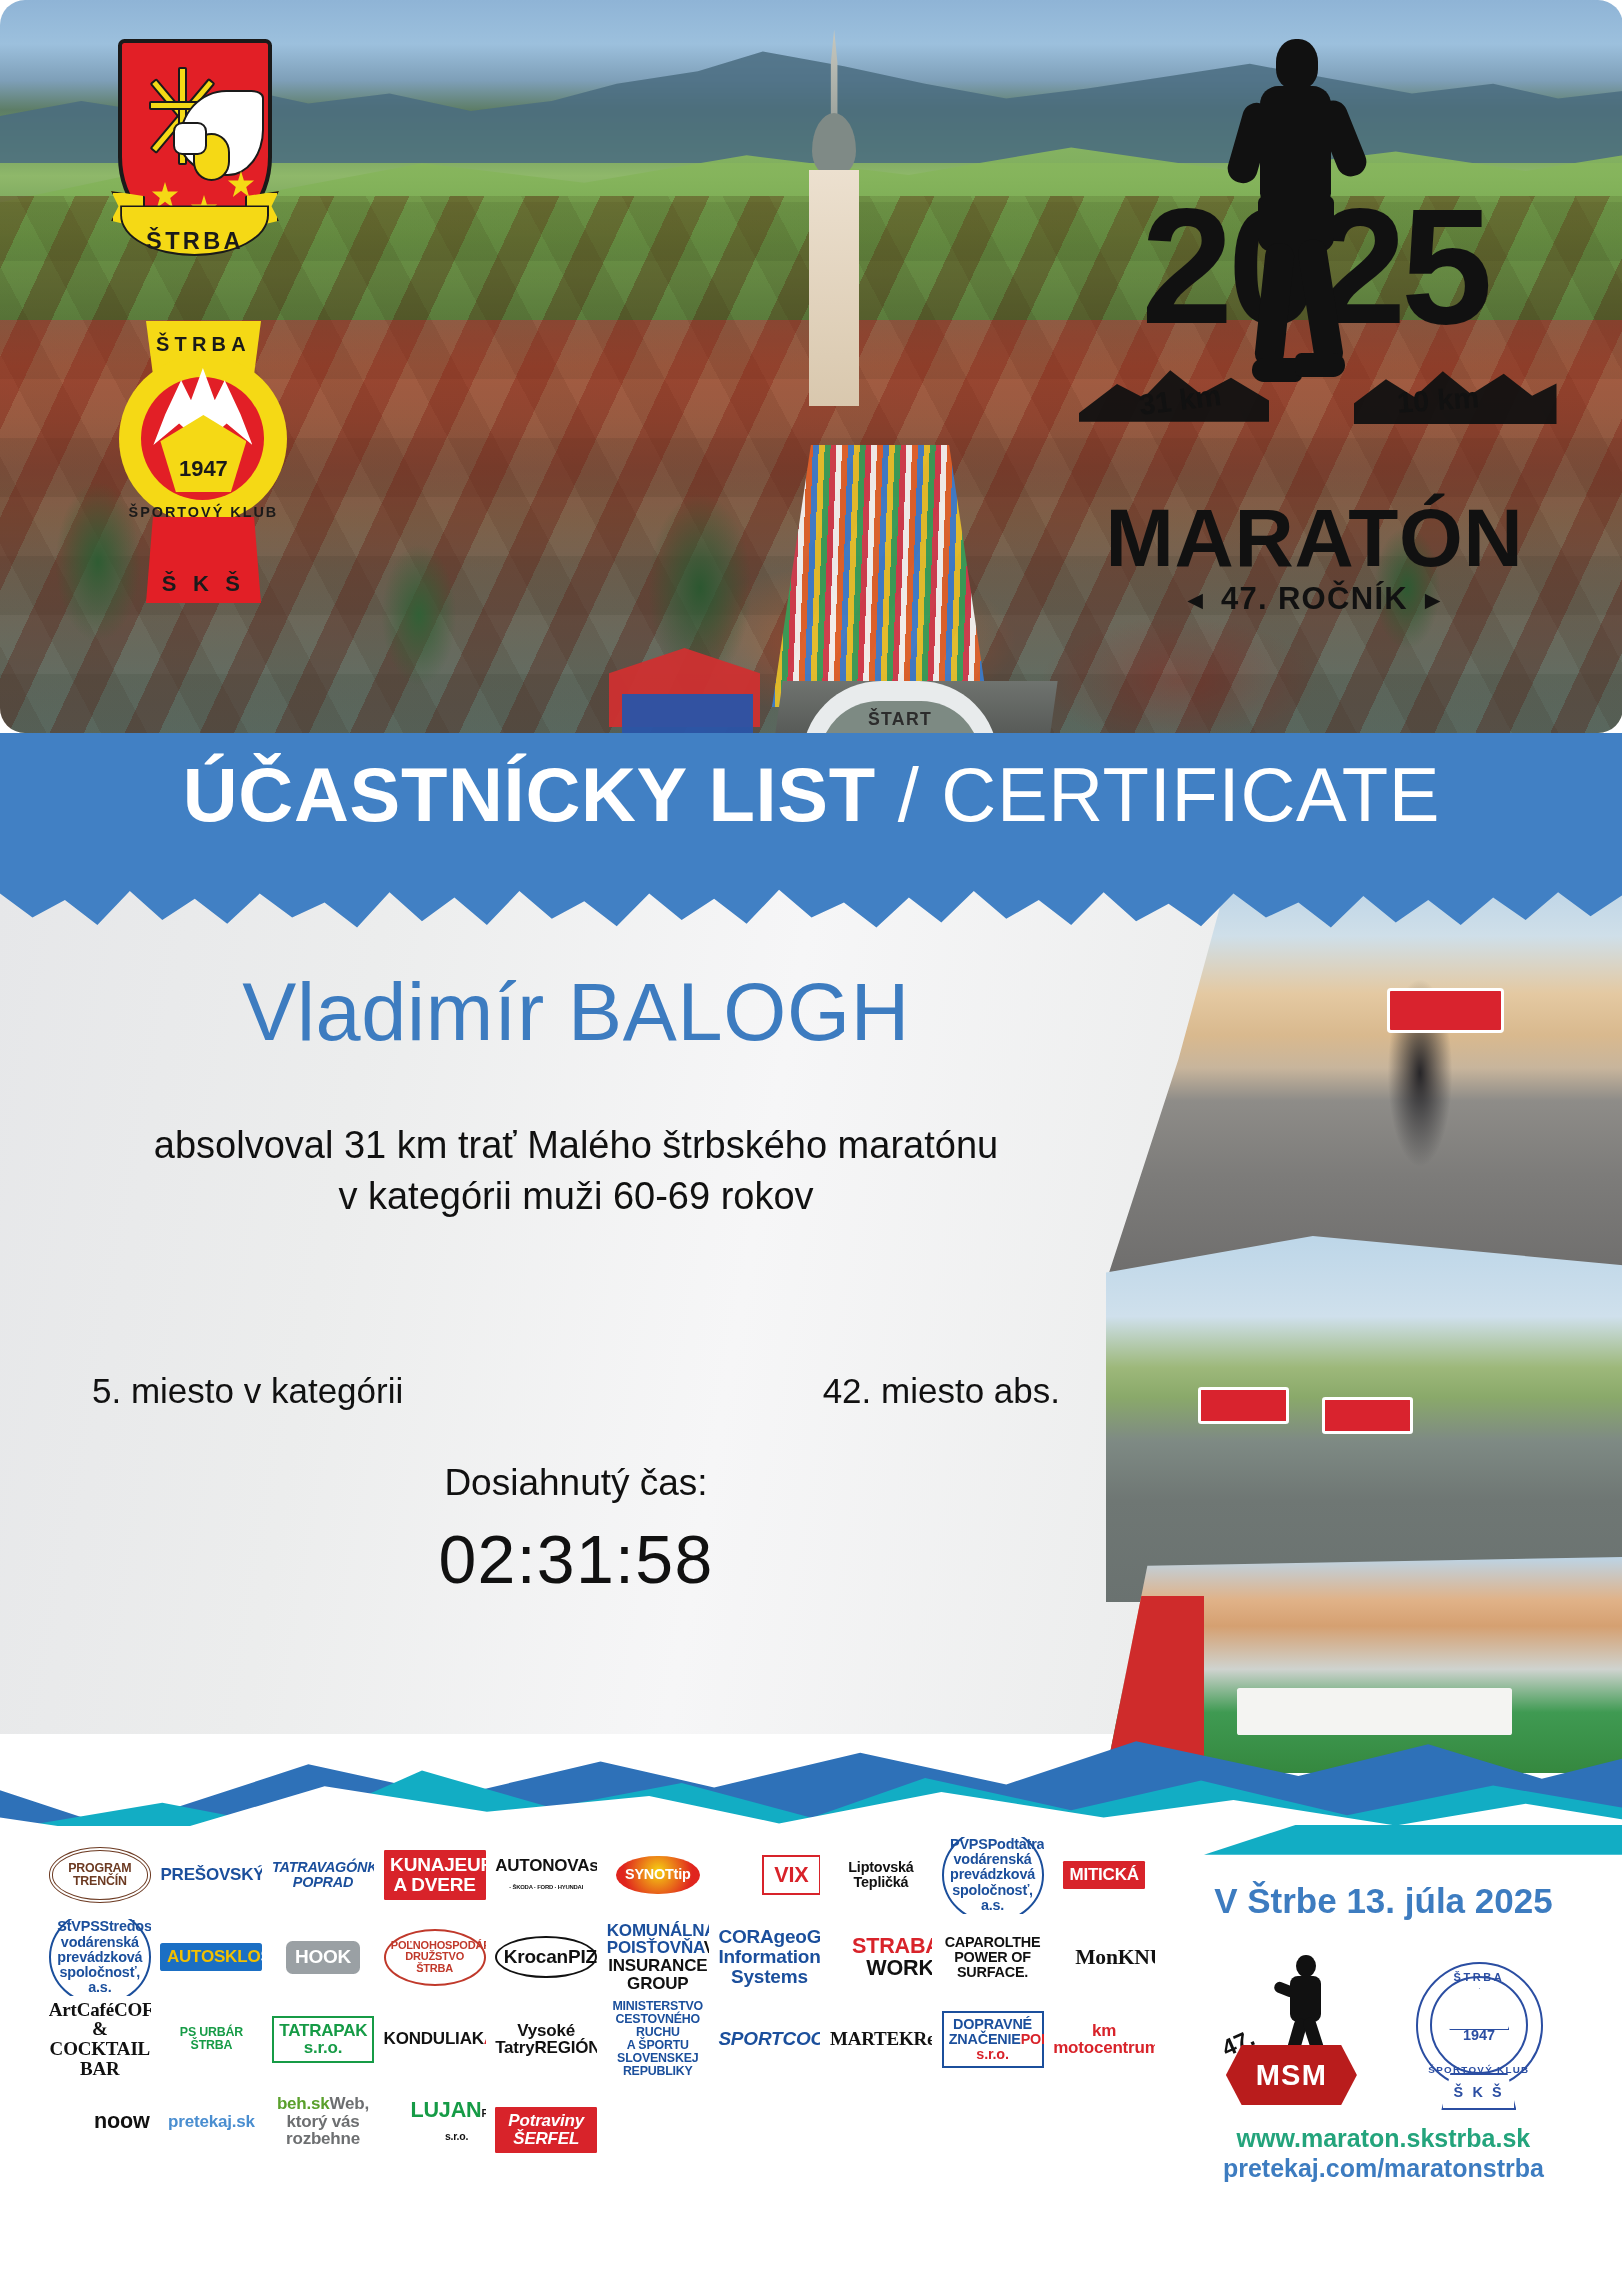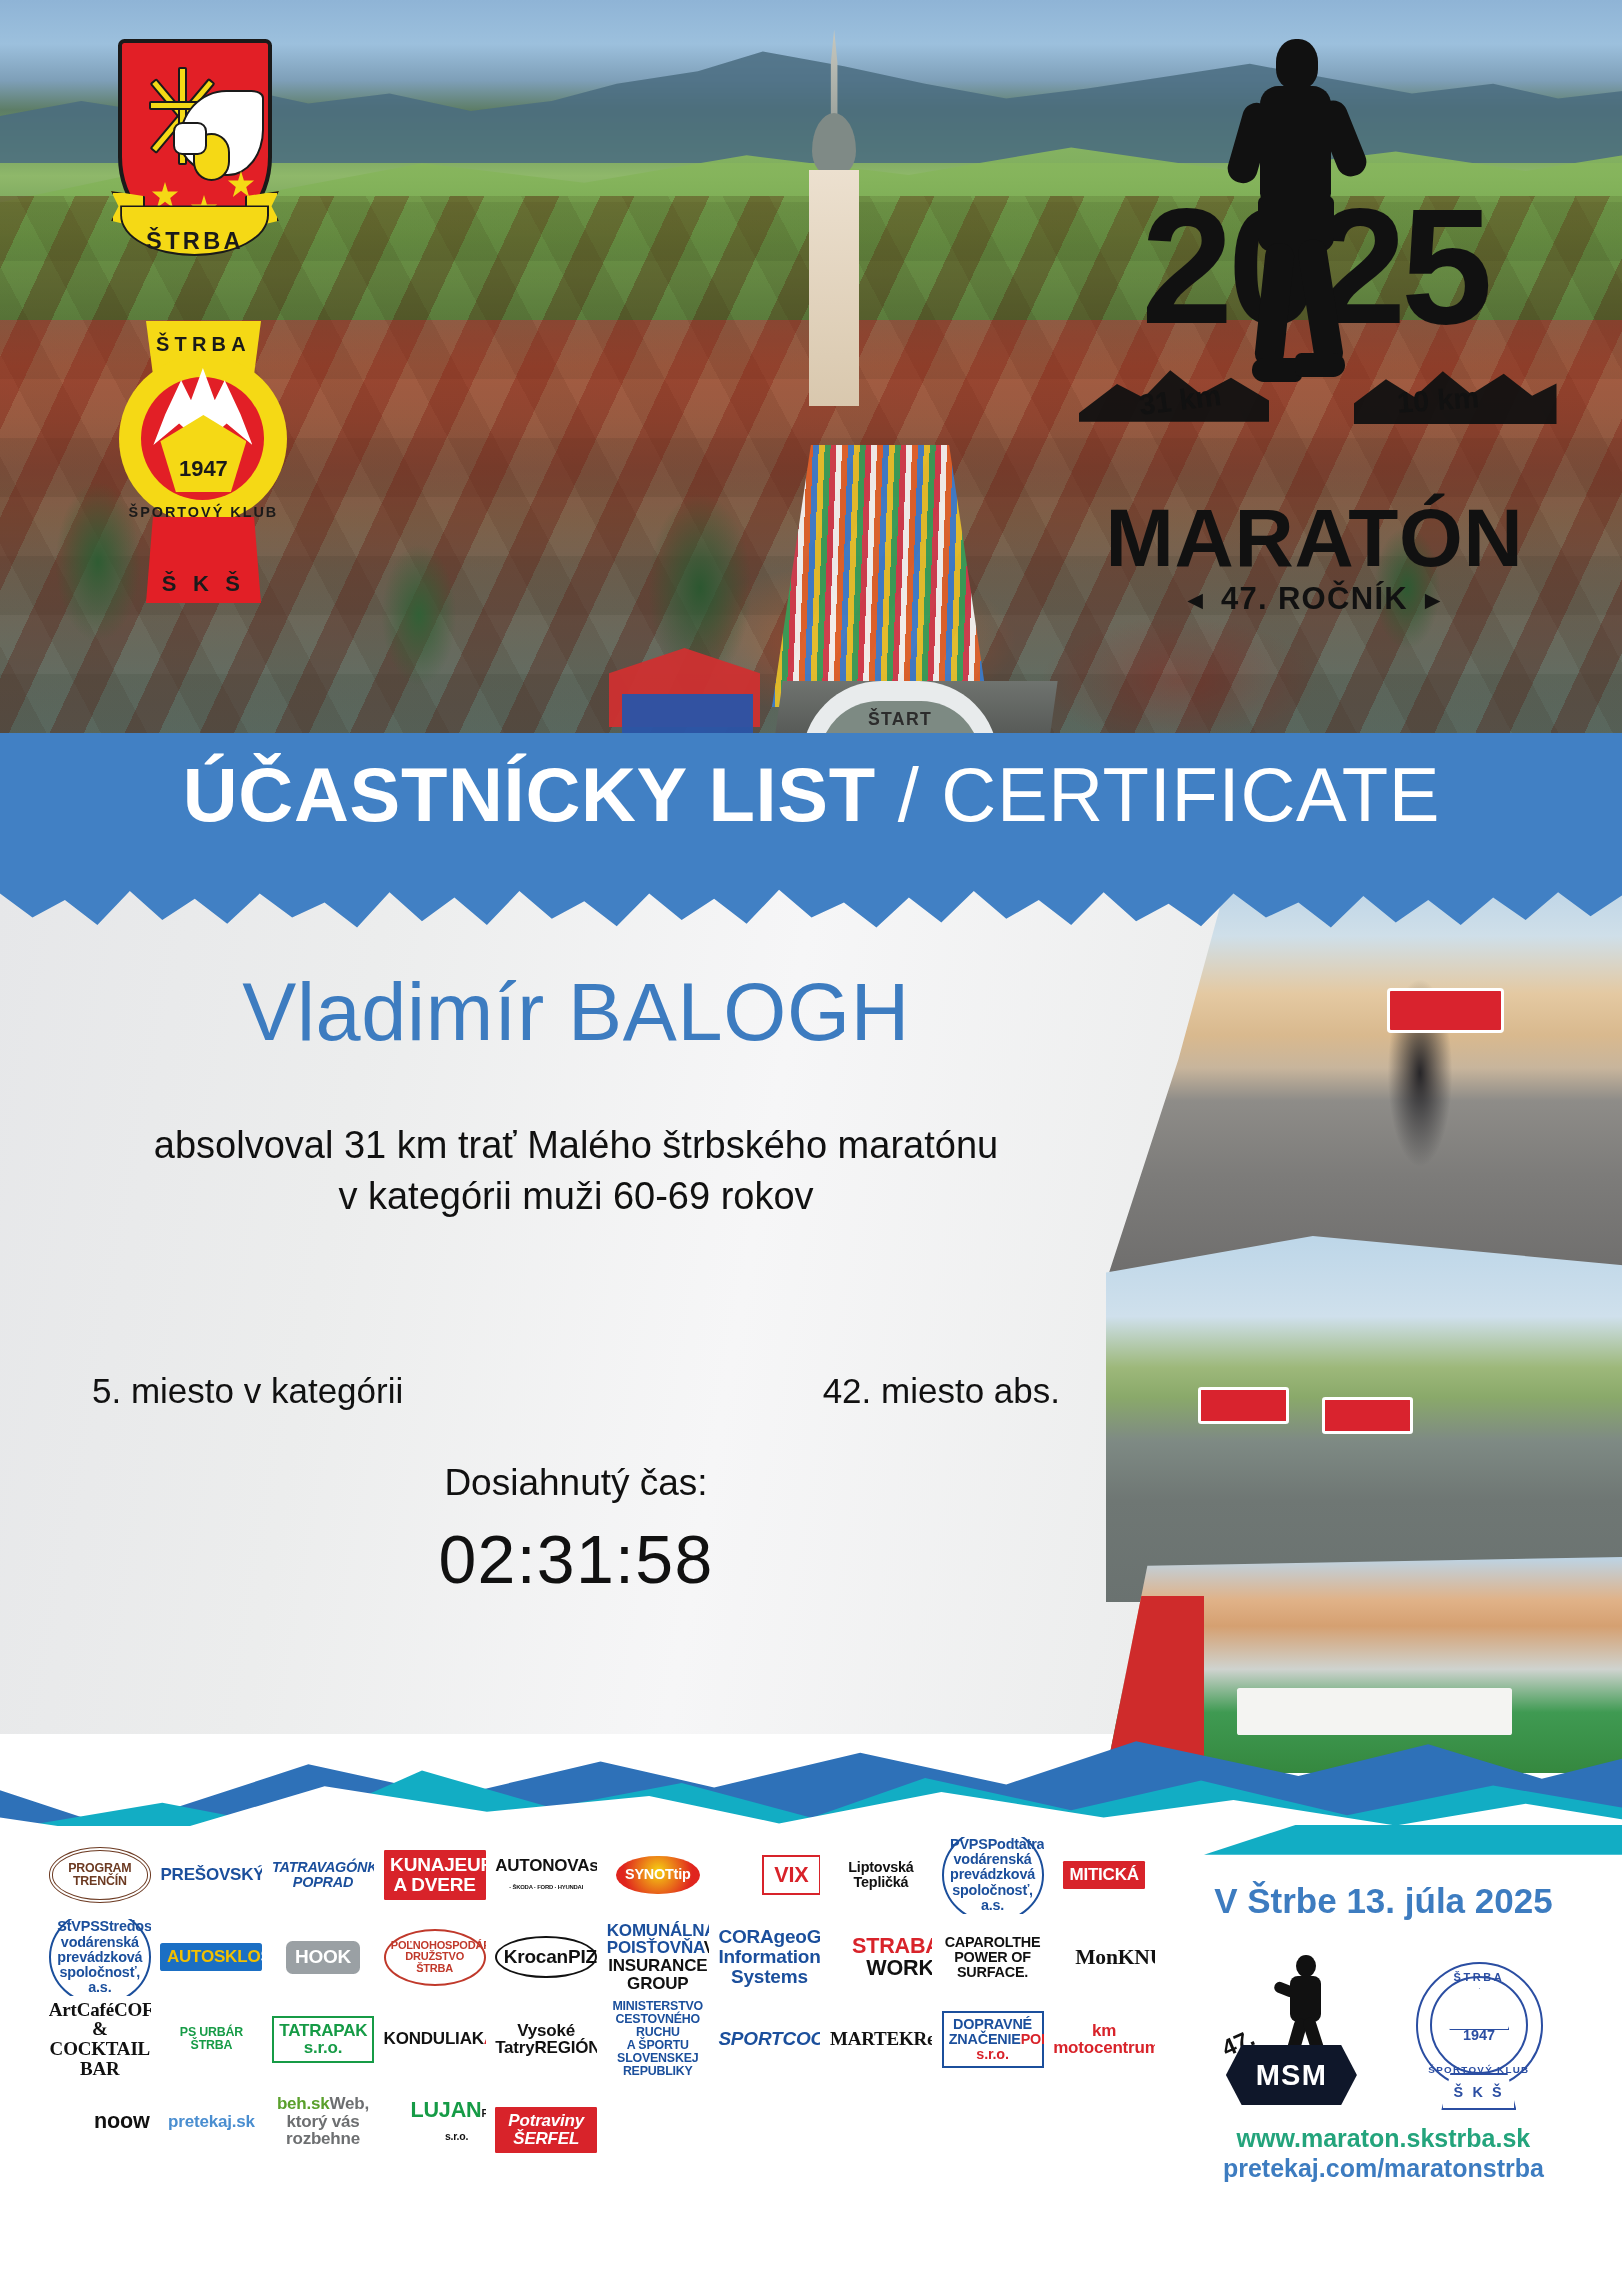--- a/index.html
+++ b/index.html
@@ -31,20 +31,21 @@
         #9a7c62 38%,
         #ab6e55 44%,
         #b5684d 50%,
         #a9664c 57%,
         #96634f 64%,
         #8b6c55 71%,
         #7f7162 78%,
         #76756a 85%,
         #6e7a72 92%,
         #6a7d78 100%);
+    border-radius: 25px;
   }
   
   #hero .mtn {
     position:absolute; left:0; top:39px; width:1623px; height:124px;
     background:#4a6c80;
     clip-path: polygon(0% 100%, 0% 62%, 5% 50%, 9% 58%, 14% 38%, 19% 52%, 24% 44%, 29% 58%, 34% 50%,
       38% 36%, 43% 26%, 47% 10%, 52% 22%, 57% 36%, 62% 48%, 67% 40%, 72% 30%, 77% 20%,
       82% 32%, 87% 44%, 92% 36%, 96% 48%, 100% 42%, 100% 100%);
     opacity:.85;
   }
@@ -435,21 +436,21 @@
   }
   .msm .fig {
     position:absolute; left:60px; top:1.3px; width:52px; height:98px;
   }
   .msm .fig .h{position:absolute;left:17px;top:0;width:19.6px;height:22px;background:#111;border-radius:50%;}
   .msm .fig .t{position:absolute;left:10.5px;top:21px;width:31px;height:46px;background:#111;border-radius:7.9px;}
   .msm .fig .a{position:absolute;left:-5.2px;top:29px;width:22px;height:10.5px;background:#111;border-radius:5.2px;transform:rotate(22deg);}
   .msm .fig .l1{position:absolute;left:10.5px;top:63px;width:13px;height:41px;background:#111;border-radius:6.5px;transform:rotate(16deg);}
   .msm .fig .l2{position:absolute;left:27.5px;top:62px;width:13px;height:38px;background:#111;border-radius:6.5px;transform:rotate(-18deg);}
   .msm .diamond {
-    position:absolute; left:6.5px; bottom:0; width:131px; height:60px; background:#0f172a;
+    position:absolute; left:6.5px; bottom:0; width:131px; height:60px; background:#b91c1c;
     clip-path:polygon(12% 0%,88% 0%,100% 50%,88% 100%,12% 100%,0% 50%);
   }
   .msm .diamond span{
     position:absolute; left:0; top:14.4px; width:100%; text-align:center;
     color:#fff; font-size:29px; font-weight:800; letter-spacing:1.3px;
   }
   .msm .num47{
     position:absolute; left:2.6px; bottom:48px; font-size:23.6px; font-weight:800; color:#111;
     transform:rotate(-24deg);
   }

